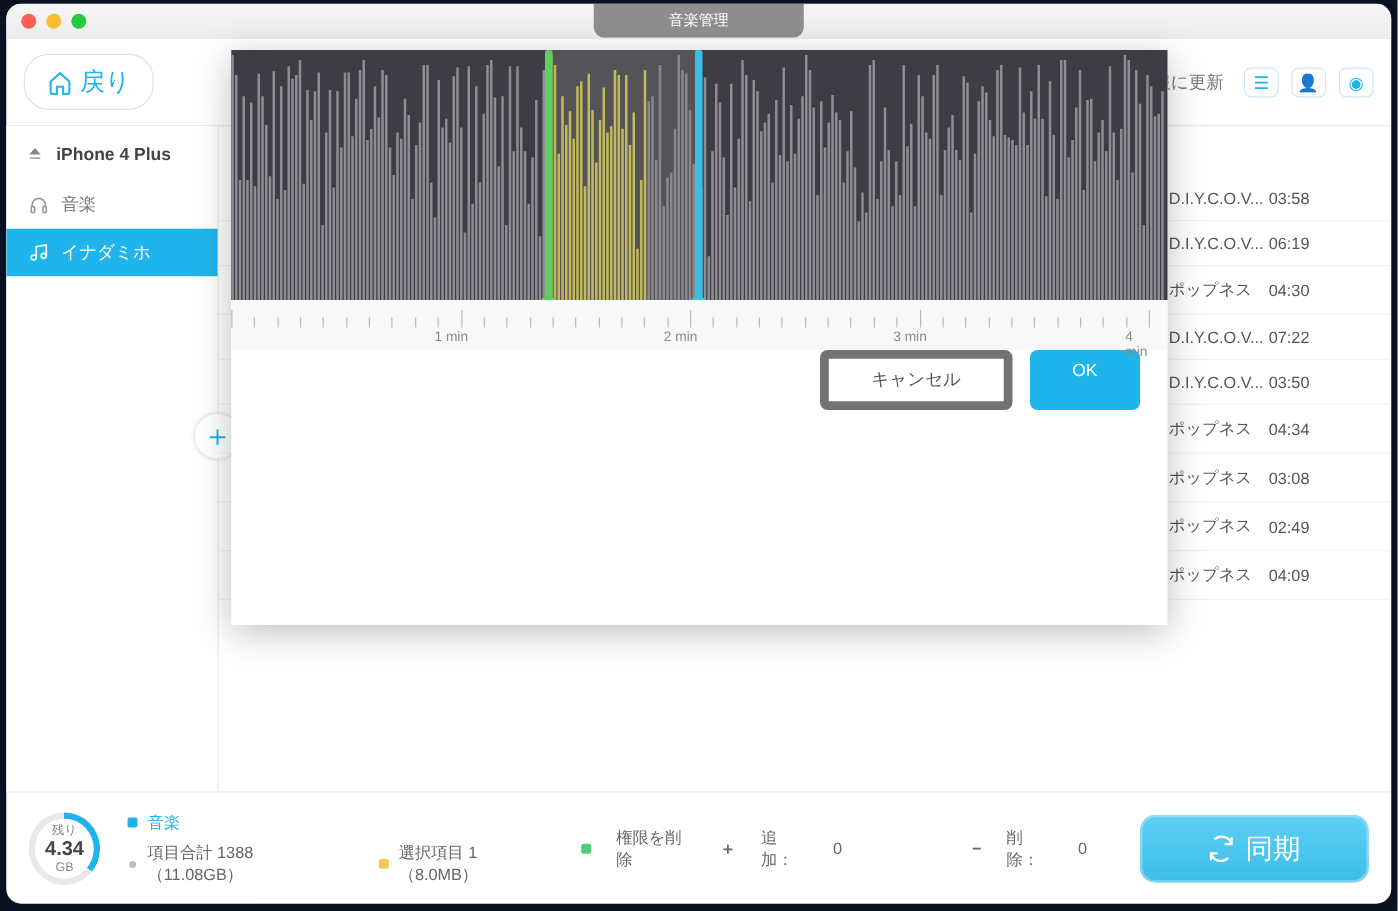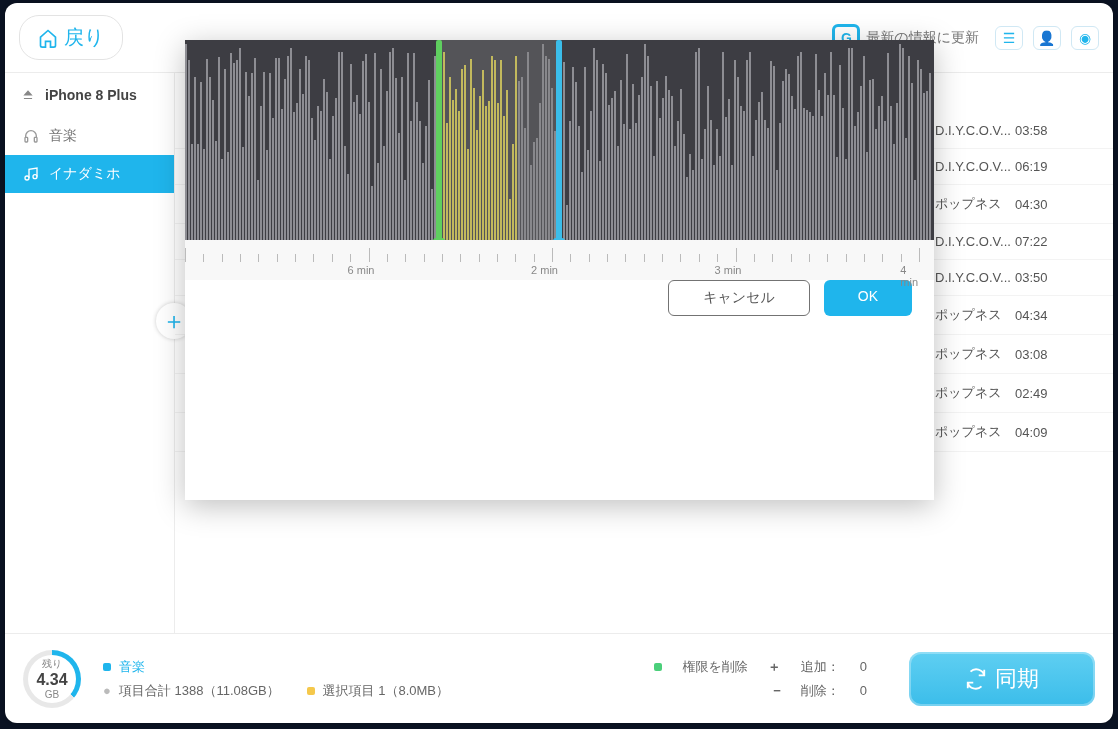--- a/index.html
+++ b/index.html
@@ -32,21 +32,21 @@
   .row .dur{width:70px; text-align:left;}
   .footer { height:90px; border-top:1px solid #ececec; display:flex; align-items:center; padding:0 18px; gap:22px; font-size:13px; color:#666;}
   .gauge { width:58px; height:58px; border-radius:50%; position:relative; background:conic-gradient(#1fb5ec 0 36%, #e8e8e8 36% 100%);}
   .gauge::after{content:""; position:absolute; inset:5px; background:#fff; border-radius:50%;}
   .gauge .ginner{position:absolute; inset:0; display:flex; flex-direction:column; align-items:center; justify-content:center; z-index:1; font-size:10px; color:#888;}
   .gauge .gv{font-size:16px; font-weight:600; color:#444;}
   .stats { display:flex; flex-direction:column; gap:6px;}
   .stat-line{display:flex; align-items:center; gap:8px;}
   .dot{width:8px;height:8px;border-radius:2px;}
   .dot.b{background:#1fb5ec}.dot.y{background:#f5c84b}.dot.g{background:#4bcf7a}
-  .stats-right{margin-left:auto; display:flex; flex-direction:column; gap:6px; align-items:flex-end;}
+  .stats-right{margin-left:auto; display:flex; flex-direction:row; gap:6px; align-items:flex-end;}
   .sr-line{display:flex; align-items:center; gap:20px;}
   .sync { width:186px; height:54px; border-radius:12px; background:linear-gradient(#5fcff2,#3bbdea); color:#fff; font-size:22px; margin-left:20px; display:flex; align-items:center; justify-content:center; gap:8px; box-shadow:inset 0 0 0 2px rgba(255,255,255,.3);}
   
   .modal{ position:absolute; left:180px; top:37px; width:749px; height:460px; background:#fff; box-shadow:0 6px 28px rgba(0,0,0,.25); display:flex; flex-direction:column; z-index:50;}
   .mtitle{ text-align:center; font-size:19px; color:#333; padding:18px 0 10px;}
   .wave{ height:200px; background:#3d3d43; position:relative; overflow:hidden;}
   .wfill{position:absolute;left:253px;top:0;width:120px;height:100%;background:rgba(128,128,128,.35);}
   .whandle{position:absolute;top:0;width:6px;height:100%;border-radius:2px;}
   .whandle .cap{position:absolute;bottom:-10px;left:-3px;width:12px;height:12px;border-radius:3px;}
   .whandle.start{left:251px;background:#5fcf5f;} .whandle.start .cap{background:#5fcf5f;}
@@ -60,27 +60,35 @@
   .tick.small{height:8px;top:14px;}
   .tlabel{position:absolute;top:24px;transform:translateX(-50%);}
   .mbody{flex:1;display:flex;padding:18px 22px; align-items:flex-start; gap:12px;}
   .mtext{flex:1;font-size:13px;color:#555;line-height:2;}
   .playwrap{display:flex;align-items:center;gap:14px;}
   .play{width:60px;height:60px;border-radius:50%;background:#fff;box-shadow:0 2px 8px rgba(0,0,0,.15);display:flex;align-items:center;justify-content:center;}
   .play .sq{width:26px;height:26px;border-radius:6px;background:#4a4a52;}
   .time{font-size:14px;color:#555;}
   .mbtns{display:flex;justify-content:flex-end;gap:14px;padding:0 22px 22px;}
   .btn{padding:8px 34px;border-radius:6px;font-size:14px;cursor:pointer;}
-  .btn.cancel{background:#fff;border:1px solid #737373;color:#555;text-align:right;}
+  .btn.cancel{background:#fff;border:7px solid #737373;color:#555;text-align:right;}
   .btn.ok{background:#1fb5ec;color:#fff;border:none;}
 </style>
 </head>
 <body>
 
 <div class="window">
+  <div class="titlebar">
+    <div class="traffic">
+      <div class="tl r"></div>
+      <div class="tl y"></div>
+      <div class="tl g"></div>
+    </div>
+    <div class="title-pill">音楽管理</div>
+  </div>
 
   <div class="toolbar">
     <div class="back">
       <svg viewBox="0 0 24 24" fill="none" stroke="#1fb5ec" stroke-width="2">
           <path d="M3 11l9-8 9 8v10a2 2 0 0 1-2 2h-4v-7h-6v7H5a2 2 0 0 1-2-2z"></path>
         </svg>
       <span>戻り</span>
     </div>
     <div class="refresh">
       <div class="ic">G</div>
@@ -92,21 +100,21 @@
       <div class="ricon">◉</div>
     </div>
   </div>
 
   <div class="main">
     <div class="sidebar">
       <div class="device">
         <svg class="eject" viewBox="0 0 24 24" fill="#888">
             <path d="M5 17h14v2H5zM12 4l8 9H4z"></path>
           </svg>
-        <span>iPhone 8 Plus</span>
+        <span>iPhone 4 Plus</span>
       </div>
       <div class="nav-item">
         <svg class="icn" viewBox="0 0 24 24" fill="none" stroke="#999" stroke-width="2">
             <path d="M4 14v-2a8 8 0 0 1 16 0v2"></path>
             <rect x="3" y="14" width="4" height="7" rx="1"></rect>
             <rect x="17" y="14" width="4" height="7" rx="1"></rect>
           </svg>
         <span>音楽</span>
       </div>
       <div class="nav-item active">
@@ -456,21 +464,21 @@
         </div>
       <div class="wfill"></div>
       <div class="whandle start">
           <div class="cap"></div>
         </div>
       <div class="whandle end">
           <div class="cap"></div>
         </div>
     </div>
     <div class="ruler">
-      <span class="tlabel" style="left:23.5%">6 min</span>
+      <span class="tlabel" style="left:23.5%">1 min</span>
       <span class="tlabel" style="left:48%">2 min</span>
       <span class="tlabel" style="left:72.5%">3 min</span>
       <span class="tlabel" style="left:97%">4 min</span>
     <div class="tick" style="left: 0%;"></div>
         <div class="tick small" style="left: 2.45%;"></div>
         <div class="tick small" style="left: 4.9%;"></div>
         <div class="tick small" style="left: 7.35%;"></div>
         <div class="tick small" style="left: 9.8%;"></div>
         <div class="tick small" style="left: 12.25%;"></div>
         <div class="tick small" style="left: 14.7%;"></div>

